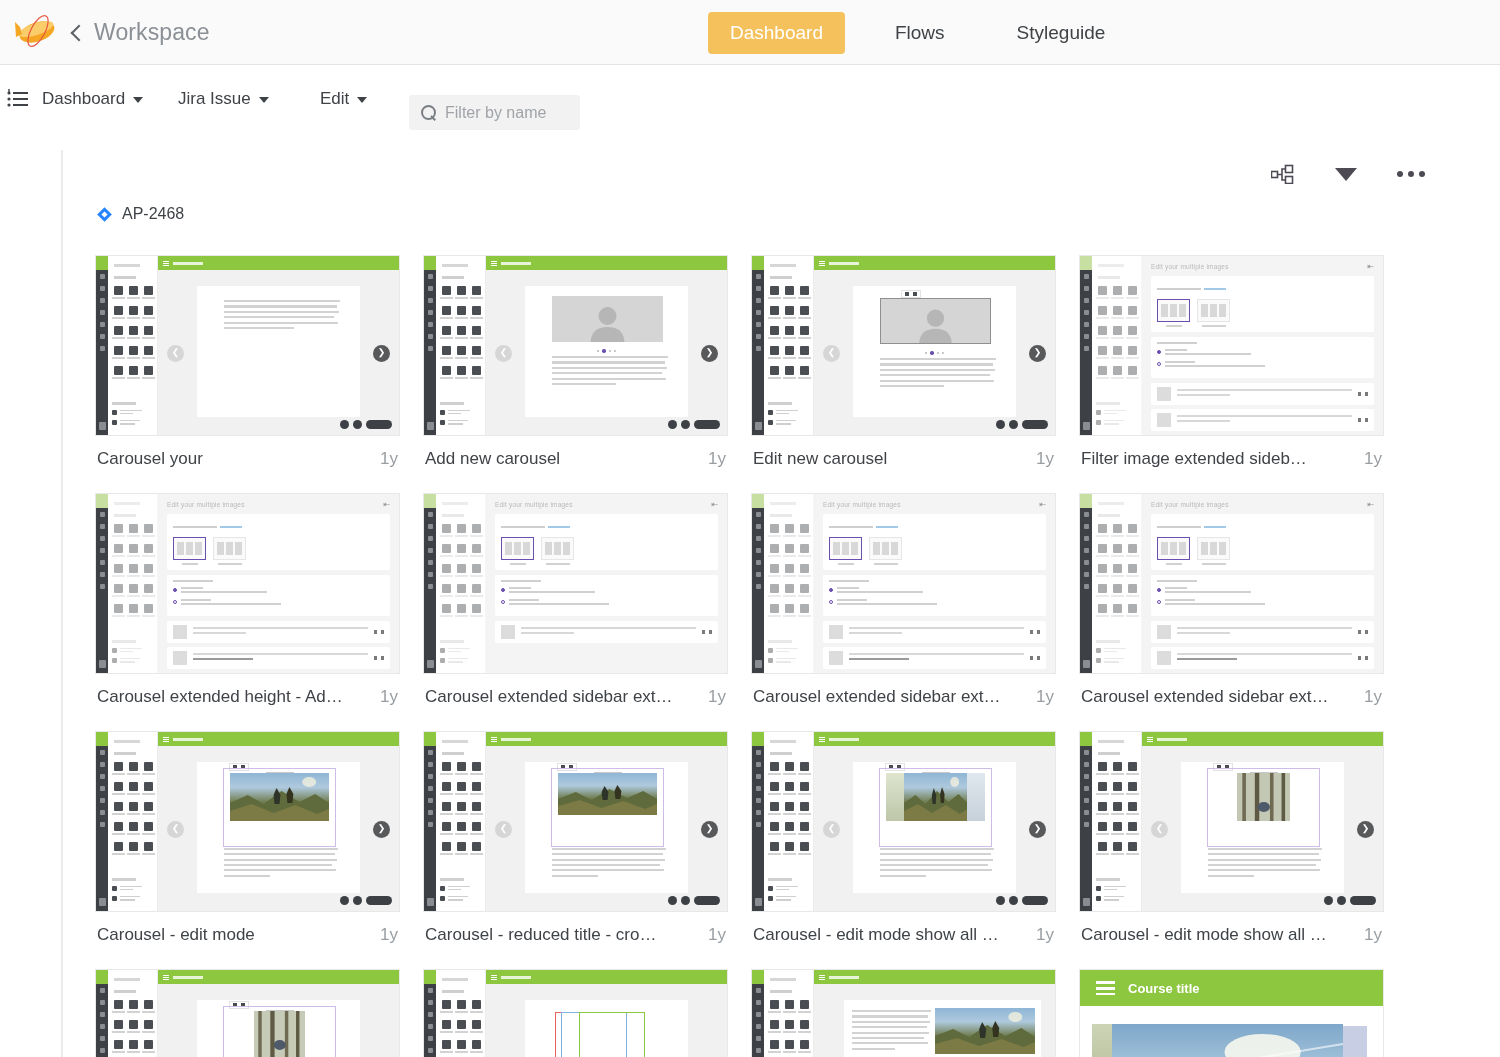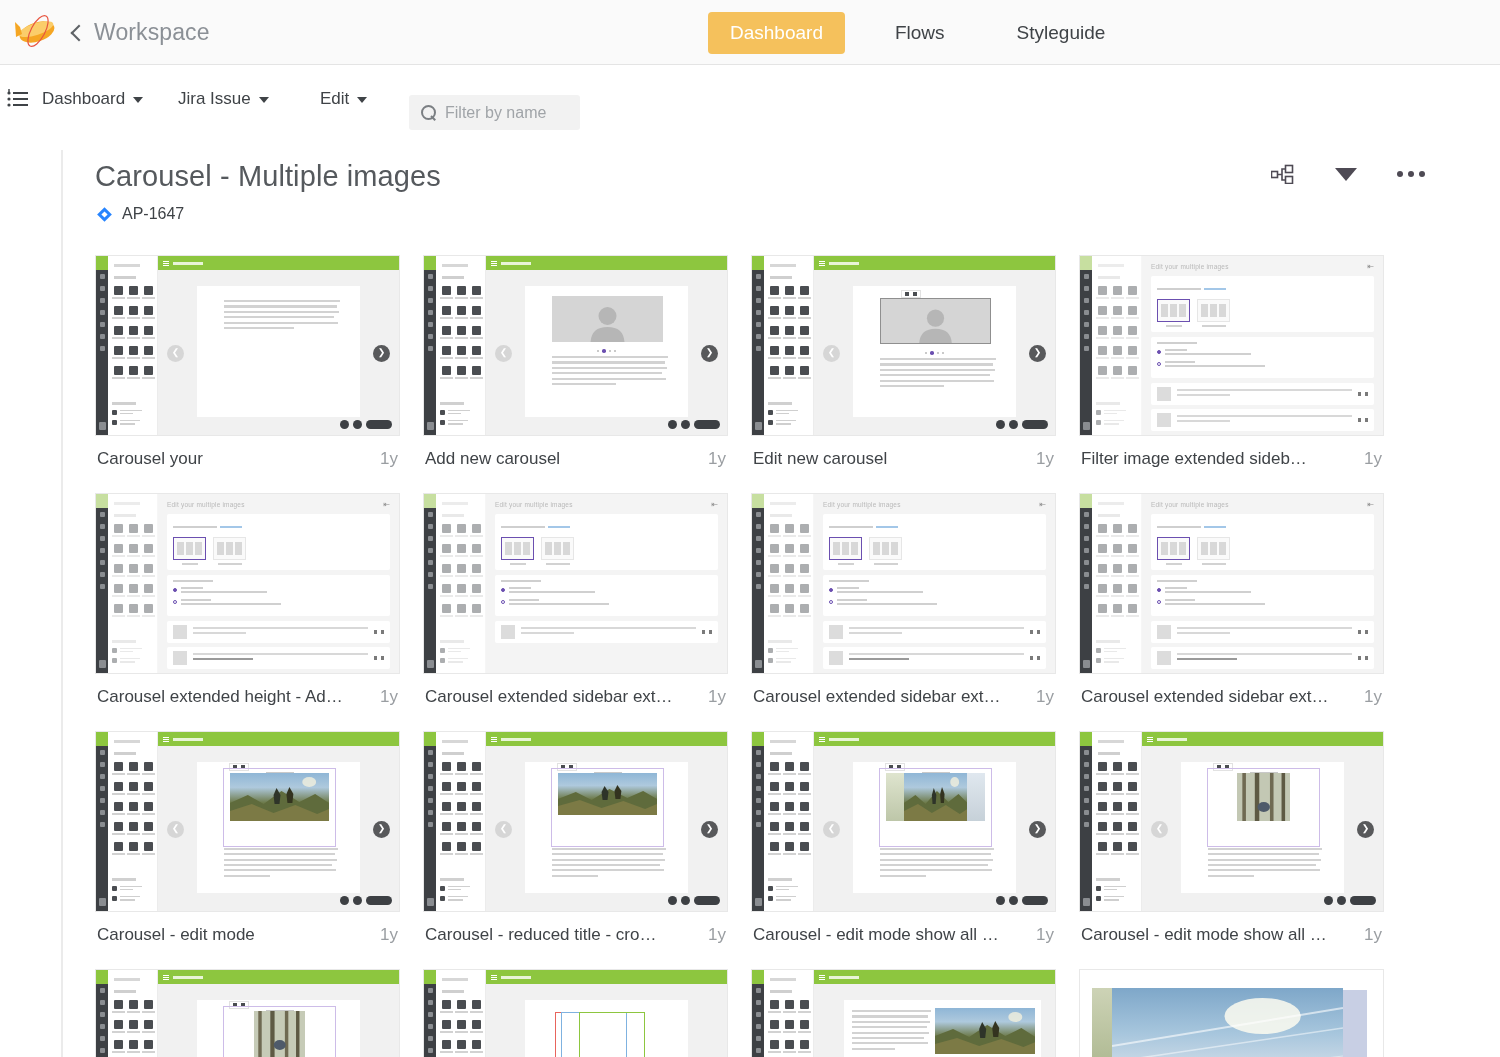--- a/index.html
+++ b/index.html
@@ -305,30 +305,29 @@
 
 <div class="searchbox">
   <span class="search-glyph"></span>
   <span class="search-ph">Filter by name</span>
 </div>
 
 <div class="rail-divider"></div>
 
 <div class="content">
 
-  <div class="page-title">Carousel - Multiple images</div>
 
   <div class="jira-row">
     <span class="jira-diamond">
       <svg viewBox="0 0 17 17" width="17" height="17">
         <rect x="3.3" y="3.3" width="10.4" height="10.4" transform="rotate(45 8.5 8.5)" fill="#2684ff"></rect>
         <rect x="6.3" y="6.3" width="4.4" height="4.4" transform="rotate(45 8.5 8.5)" fill="#ffffff"></rect>
       </svg>
     </span>
-    <span class="jira-key">AP-1647</span>
+    <span class="jira-key">AP-2468</span>
   </div>
 
   <div class="title-actions">
     <div class="act-btn">
       <svg viewBox="0 0 24 20" width="24" height="20">
         <rect x="0.5" y="7.5" width="6" height="6" fill="none" stroke="#4e4a54" stroke-width="1.6"></rect>
         <rect x="14.5" y="1.5" width="7" height="7" fill="none" stroke="#4e4a54" stroke-width="1.6"></rect>
         <rect x="14.5" y="12.5" width="7" height="7" fill="none" stroke="#4e4a54" stroke-width="1.6"></rect>
         <path d="M7 10.5 H11 V5 H14.5 M11 10.5 V16 H14.5" fill="none" stroke="#4e4a54" stroke-width="1.6"></path>
       </svg>
@@ -2509,20 +2508,24 @@
 
             </div>
           </div>
         </div>
       </div>
     </div>
 
     <div class="card">
       <div class="thumb">
         <div class="pv">
+          <div class="pv-head">
+            <span class="pv-burger"></span>
+            <span class="pv-title">Course title</span>
+          </div>
           <div style="position:relative;height:145px;background:#fff;">
             <div style="position:absolute;left:12px;top:18px;width:40px;height:130px;background:linear-gradient(to bottom,#cdd3b6,#9aa87a);"></div>
             <div style="position:absolute;right:16px;top:20px;width:28px;height:126px;background:#c8cfe4;"></div>
             <div style="position:absolute;left:32px;right:40px;top:18px;height:130px;background:linear-gradient(to bottom,#7ea7c9 0%,#a7c6dd 35%,#cfdce8 62%,#6d6f55 82%,#3c3c2f 100%);">
               <svg width="100%" height="100%" viewBox="0 0 230 130" preserveAspectRatio="none">
                 <ellipse cx="150" cy="28" rx="38" ry="18" fill="#fdfbf0" opacity=".85"></ellipse>
                 <path d="M0 58 L230 20" stroke="#ffffff" stroke-width="2" opacity=".6"></path>
                 <path d="M0 74 L230 40" stroke="#ffffff" stroke-width="1.6" opacity=".5"></path>
                 <path d="M0 96 L230 68" stroke="#ffffff" stroke-width="1.2" opacity=".4"></path>
                 <path d="M92 106 l9 -18 l11 18 l-3 24 l-14 0 z" fill="#3c3224"></path>

